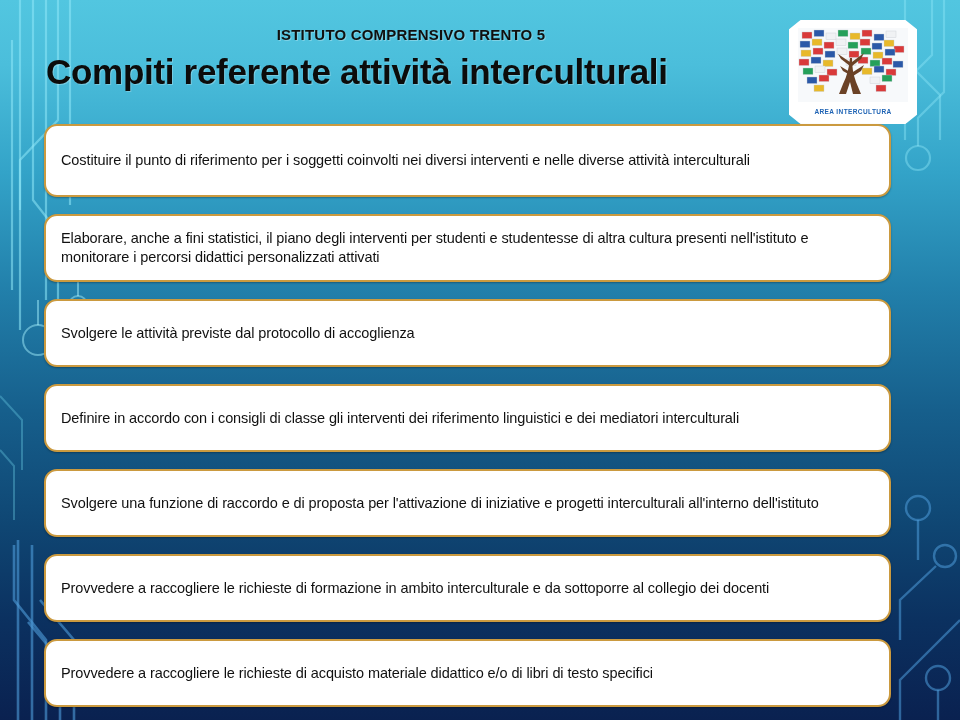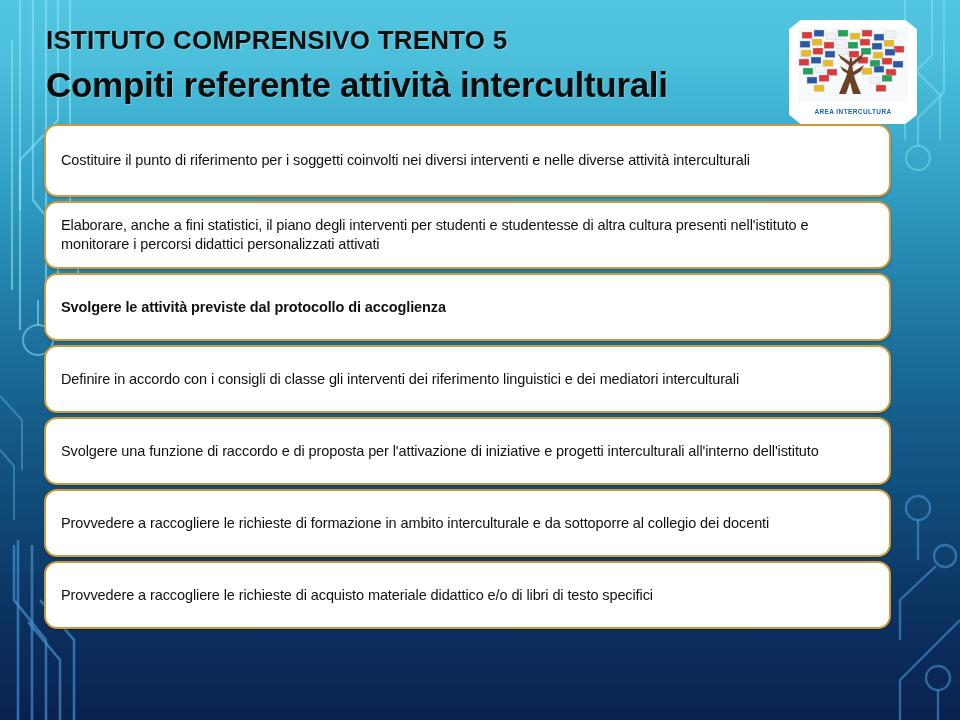--- a/index.html
+++ b/index.html
@@ -37,27 +37,28 @@
   }
 
   
   .header {
     position: absolute;
     left: 46px;
     top: 26px;
     width: 730px;
   }
   .kicker {
-    font-size: 26px;
+    font-size: 15px;
     font-weight: bold;
     letter-spacing: 0.2px;
     color: #10100f;
     text-shadow: 1px 1px 0 rgba(255,255,255,0.28);
     white-space: nowrap;
     line-height: 1.15;
+    text-align: center;
   }
   .headline {
     margin-top: 9px;
     font-size: 35px;
     font-weight: bold;
     letter-spacing: -0.3px;
     color: #0c0c0b;
     text-shadow: 1px 1px 0 rgba(255,255,255,0.25);
     white-space: nowrap;
     line-height: 1.12;
@@ -104,21 +105,21 @@
     top: 124px;
     width: 847px;
   }
   .box {
     position: relative;
     box-sizing: border-box;
     width: 847px;
     background: #ffffff;
     border: 2px solid #cb9a3f;
     border-radius: 13px;
-    margin-bottom: 4px;
+    margin-bottom: 17px;
     padding: 9px 16px 9px 15px;
     box-shadow: 0 1px 2px rgba(0,0,0,0.30);
     display: flex;
     align-items: center;
   }
   .box-text {
     font-size: 14.5px;
     line-height: 1.28;
     color: #111111;
     letter-spacing: -0.1px;
@@ -242,21 +243,21 @@
     <div class="logo-caption">AREA INTERCULTURA</div>
   </div>
 
   <div class="boxes">
     <div class="box" style="height: 73px;">
       <span class="box-text">Costituire il punto di riferimento per i soggetti coinvolti nei diversi interventi e nelle diverse attività interculturali</span>
     </div>
     <div class="box" style="height: 68px;">
       <span class="box-text">Elaborare, anche a fini statistici, il piano degli interventi per studenti e studentesse di altra cultura presenti nell'istituto  e monitorare i percorsi didattici  personalizzati attivati</span>
     </div>
-    <div class="box" style="height: 68px; font-weight: bold;">
+    <div class="box" style="height: 68px;">
       <span class="box-text">Svolgere le attività previste dal protocollo di accoglienza</span>
     </div>
     <div class="box" style="height: 68px;">
       <span class="box-text">Definire in accordo con i consigli di classe gli interventi dei riferimento linguistici e dei mediatori interculturali</span>
     </div>
     <div class="box" style="height: 68px;">
       <span class="box-text">Svolgere una funzione di raccordo e di proposta per l'attivazione di iniziative e progetti interculturali all'interno dell'istituto</span>
     </div>
     <div class="box" style="height: 68px; align-items: center;">
       <span class="box-text">Provvedere a raccogliere le richieste di formazione in ambito interculturale e da sottoporre al collegio dei docenti</span>

